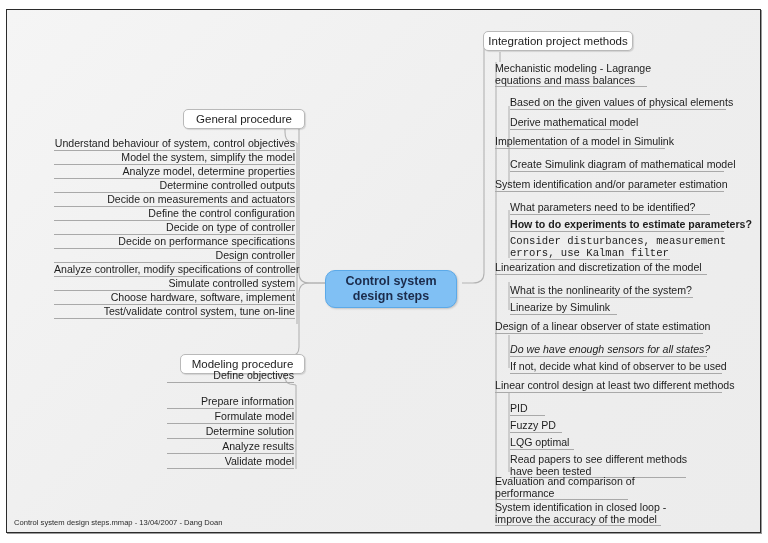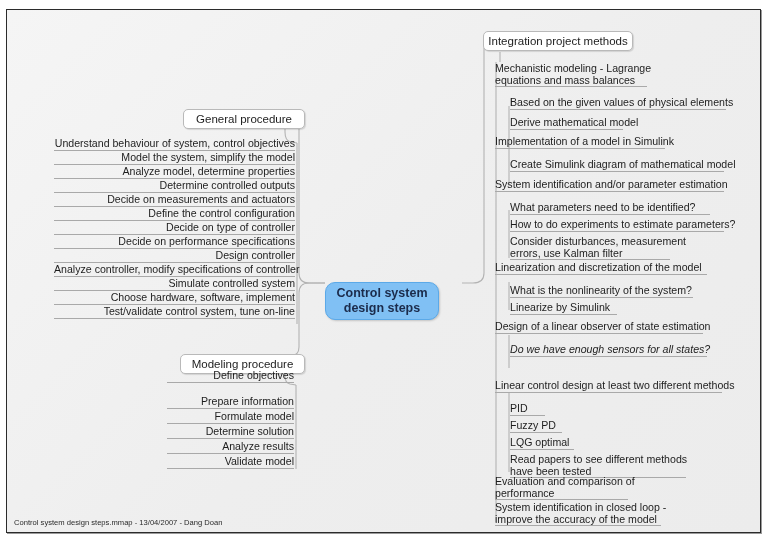--- a/index.html
+++ b/index.html
@@ -69,21 +69,21 @@
 
           <path d="M 504 88 L 504 96"></path>
           <path d="M 502 96 L 502 176"></path>
           <path d="M 502 200 L 502 248"></path>
           <path d="M 502 272 L 502 300"></path>
           <path d="M 502 325 L 502 358"></path>
           <path d="M 502 382 L 502 462"></path>
         </g>
       </svg>
 
-      <div class="center-node" style="left:318px;top:272px;width:114px;height:38px;">
+      <div class="center-node" style="left:318px;top:260px;width:132px;height:38px;">
         <span>
           <span>Control system</span><br>
           <span>design steps</span>
         </span>
       </div>
 
       <div class="branch-box" style="left:176px;top:99px;width:122px;height:20px;">
         <span>General procedure</span>
       </div>
 
@@ -117,28 +117,29 @@
       </div>
 
       <div class="leaf left-align" style="left:488px;top:53px;width:152px;">Mechanistic modeling - Lagrange
 equations and mass balances</div>
       <div class="leaf left-align" style="left:503px;top:87px;width:216px;">Based on the given values of physical elements</div>
       <div class="leaf left-align" style="left:503px;top:107px;width:113px;">Derive mathematical model</div>
       <div class="leaf left-align" style="left:488px;top:126px;width:170px;">Implementation of a model in Simulink</div>
       <div class="leaf left-align" style="left:503px;top:149px;width:214px;">Create Simulink diagram of mathematical model</div>
       <div class="leaf left-align" style="left:488px;top:169px;width:229px;">System identification and/or parameter estimation</div>
       <div class="leaf left-align" style="left:503px;top:192px;width:200px;">What parameters need to be identified?</div>
-      <div class="leaf left-align" style="left:503px;top:209px;width:214px;">How to do experiments to estimate parameters?</div>
-      <div class="leaf left-align" style="left:503px;top:226px;width:160px;">Consider disturbances, measurement
+      <div class="leaf left-align" style="left:503px;top:209px;width:214px;font-weight:bold;">How to do experiments to estimate parameters?</div>
+      <div class="leaf left-align" style="left:503px;top:226px;width:160px;font-family:Liberation Mono, monospace;">Consider disturbances, measurement
 errors, use Kalman filter</div>
       <div class="leaf left-align" style="left:488px;top:252px;width:212px;">Linearization and discretization of the model</div>
       <div class="leaf left-align" style="left:503px;top:275px;width:183px;">What is the nonlinearity of the system?</div>
       <div class="leaf left-align" style="left:503px;top:292px;width:107px;">Linearize by Simulink</div>
       <div class="leaf left-align" style="left:488px;top:311px;width:208px;">Design of a linear observer of state estimation</div>
       <div class="leaf left-align" style="left:503px;top:334px;width:197px;font-style:italic;">Do we have enough sensors for all states?</div>
+      <div class="leaf left-align" style="left:503px;top:351px;width:212px;">If not, decide what kind of observer to be used</div>
       <div class="leaf left-align" style="left:488px;top:370px;width:227px;">Linear control design at least two different methods</div>
       <div class="leaf left-align" style="left:503px;top:393px;width:35px;">PID</div>
       <div class="leaf left-align" style="left:503px;top:410px;width:52px;">Fuzzy PD</div>
       <div class="leaf left-align" style="left:503px;top:427px;width:64px;">LQG optimal</div>
       <div class="leaf left-align" style="left:503px;top:444px;width:176px;">Read papers to see different methods
 have been tested</div>
       <div class="leaf left-align" style="left:488px;top:466px;width:133px;">Evaluation and comparison of
 performance</div>
       <div class="leaf left-align" style="left:488px;top:492px;width:166px;">System identification in closed loop -
 improve the accuracy of the model</div>

